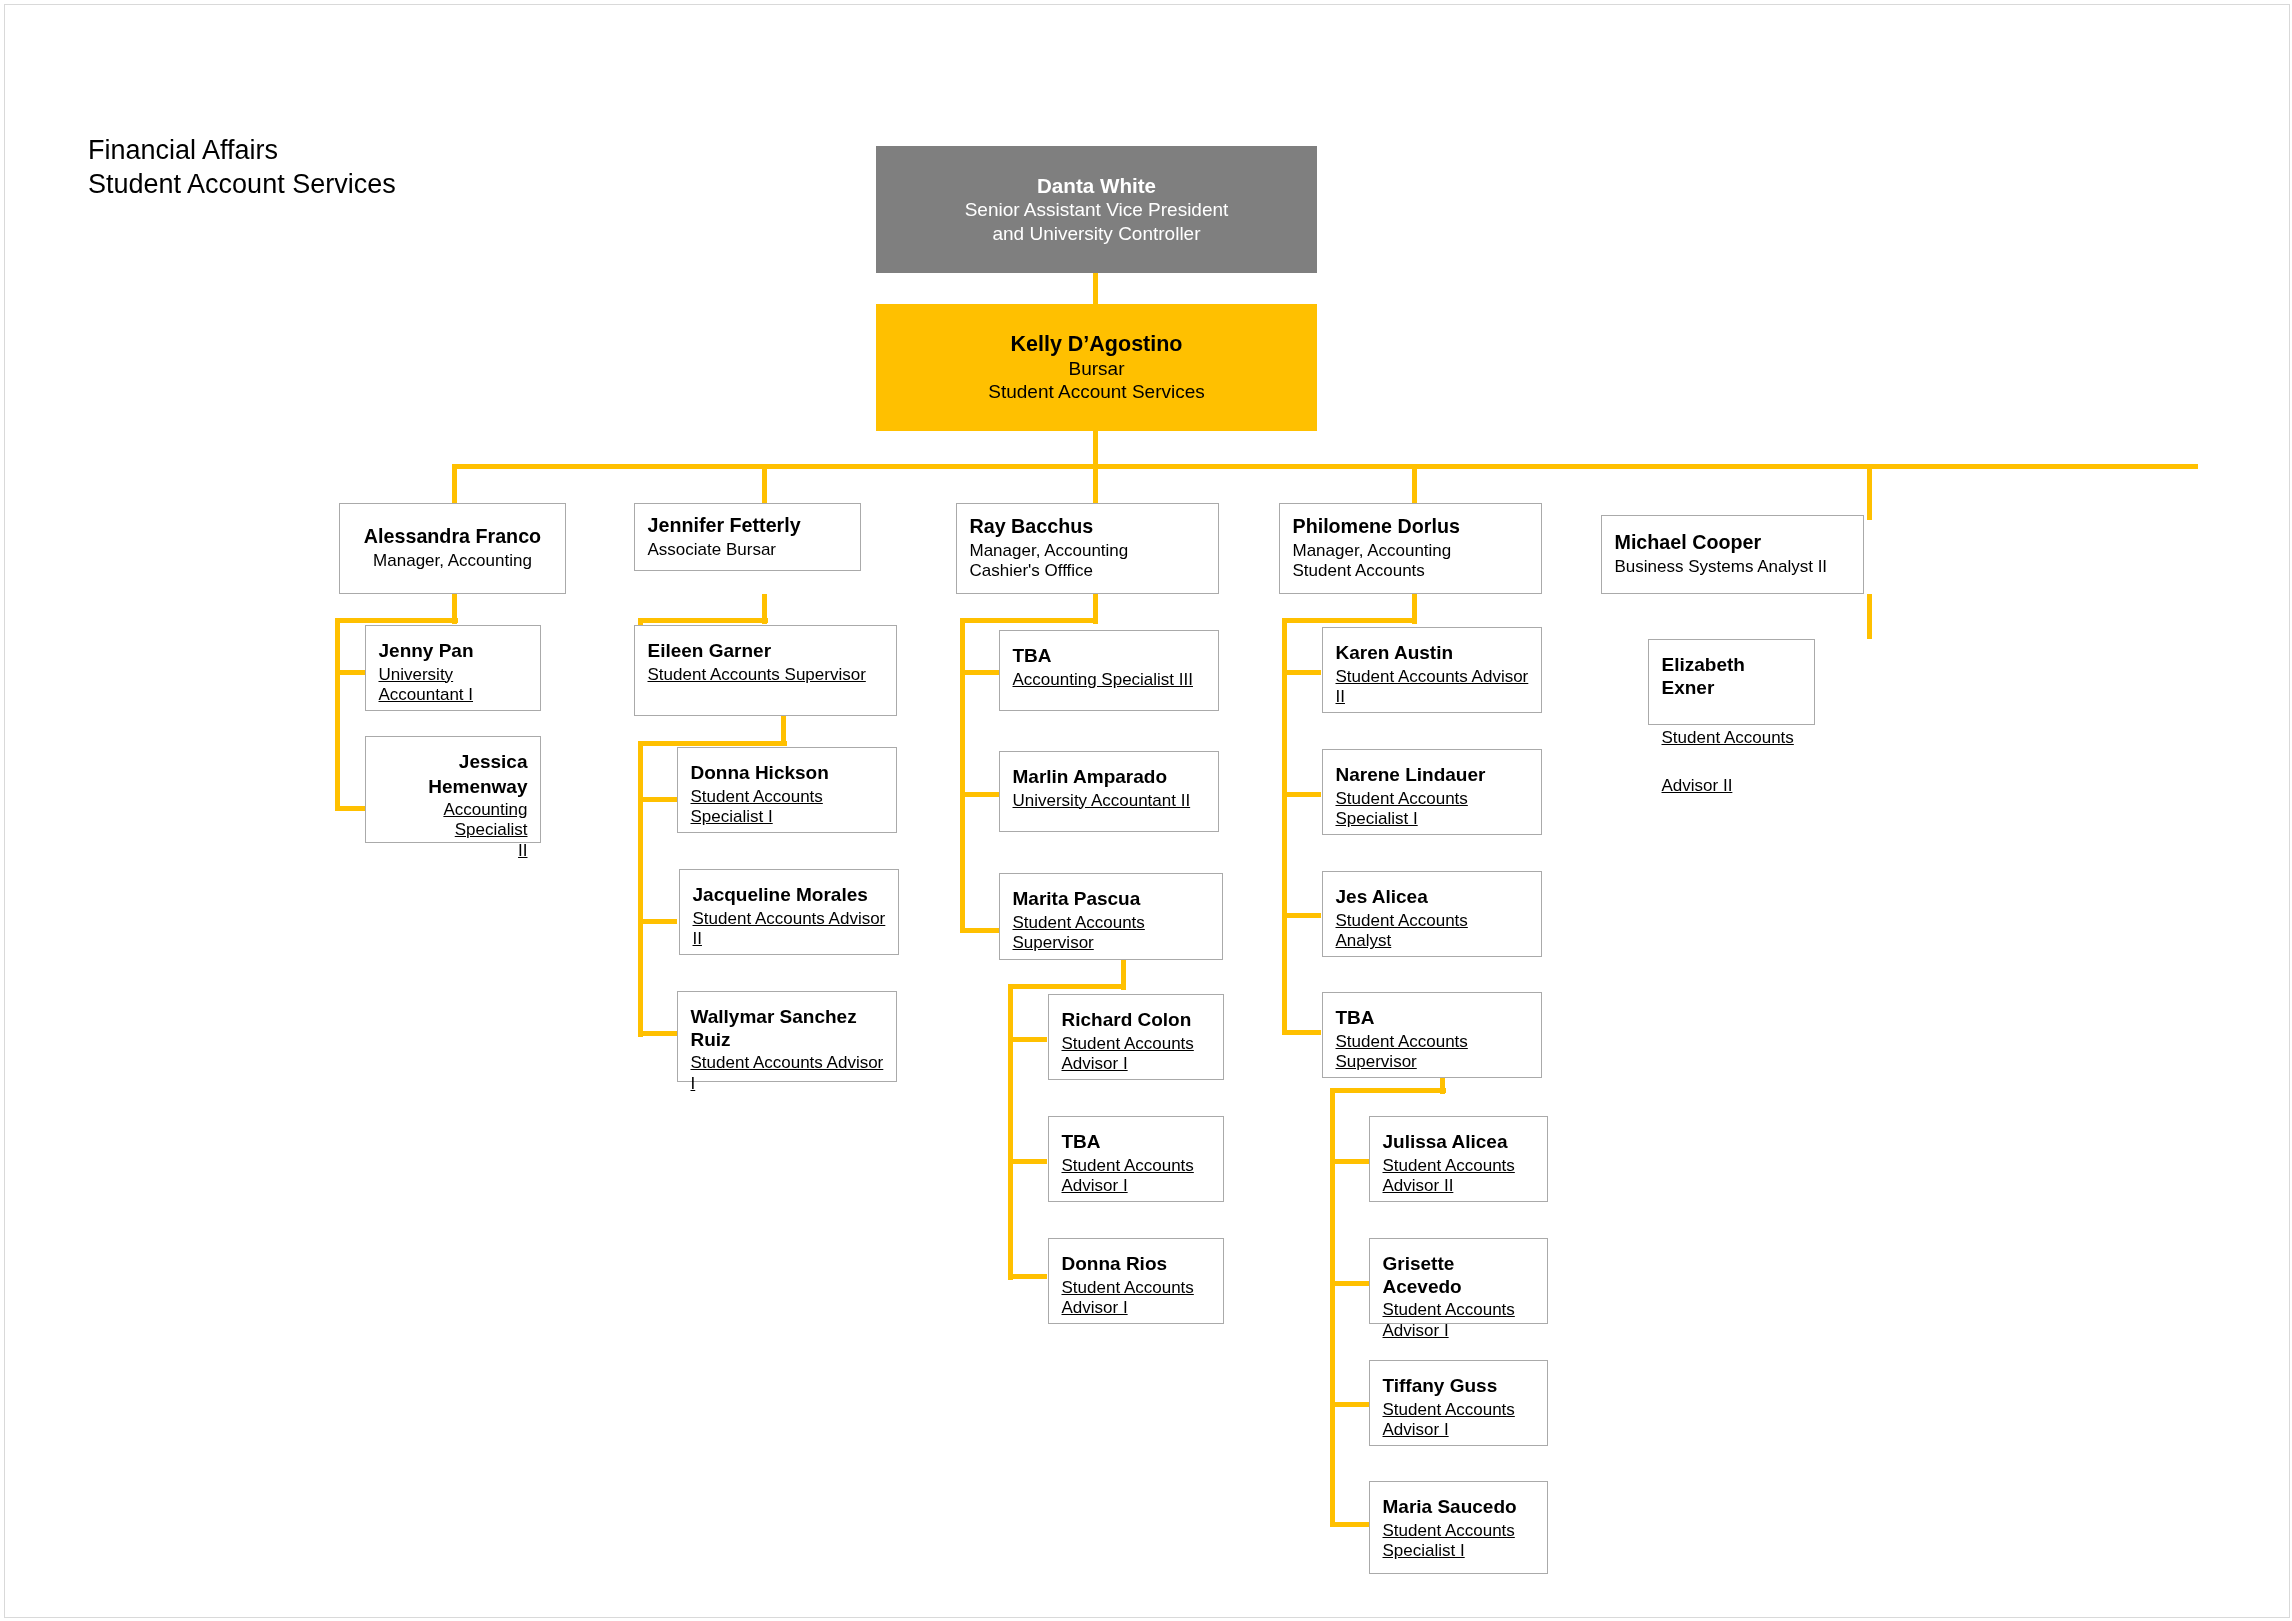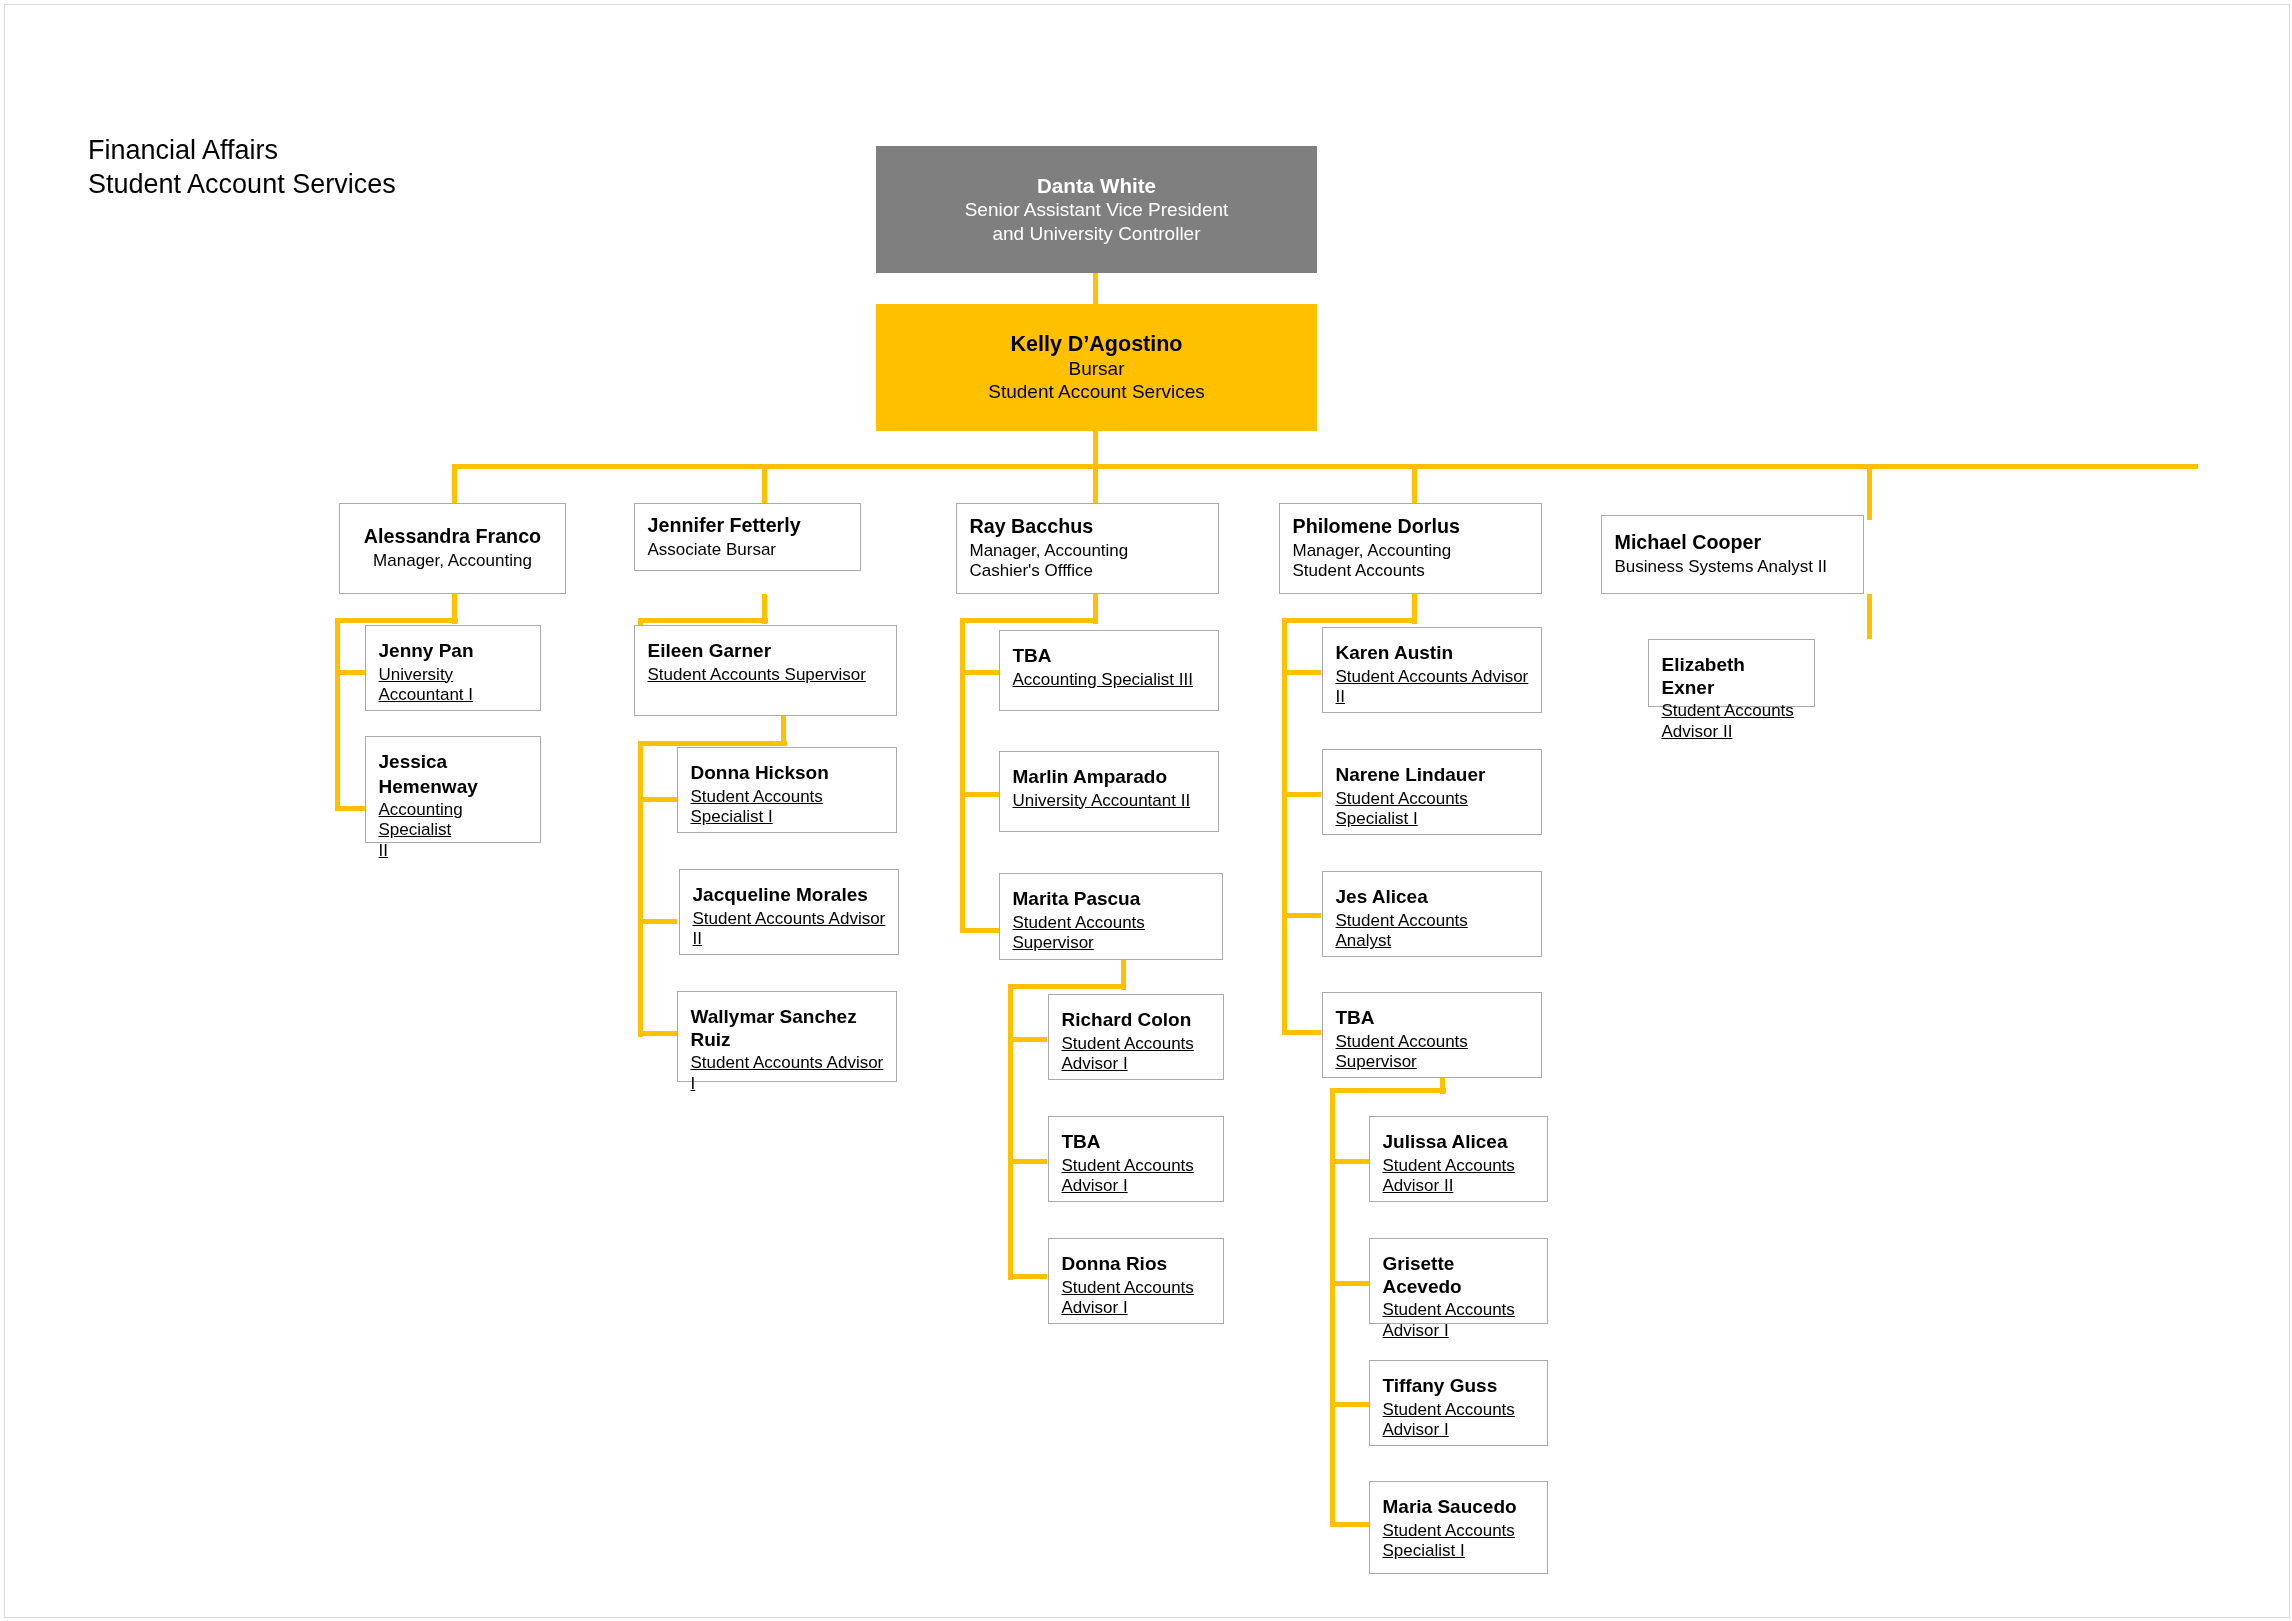--- a/index.html
+++ b/index.html
@@ -214,21 +214,21 @@
     <div class="nm">Michael Cooper</div>
     <div class="tt">Business Systems Analyst II</div>
   </div>
 
   <div class="node staff" style="left:365px; top:625px; width:176px; height:86px;">
     <div class="nm">Jenny Pan</div>
     <div class="tt">University</div>
     <div class="tt">Accountant I</div>
   </div>
 
-  <div class="node staff" style="left:365px; top:736px; width:176px; height:107px;">
+  <div class="node staff" style="left:365px; top:736px; width:176px; height:107px;text-align:right;">
     <div class="nm">Jessica</div>
     <div class="nm">Hemenway</div>
     <div class="tt">Accounting Specialist</div>
     <div class="tt">II</div>
   </div>
 
   <div class="node staff" style="left:634px; top:625px; width:263px; height:91px;">
     <div class="nm">Eileen Garner</div>
     <div class="tt">Student Accounts Supervisor</div>
   </div>
@@ -326,20 +326,20 @@
     <div class="tt">Student Accounts</div>
     <div class="tt">Advisor I</div>
   </div>
 
   <div class="node staff" style="left:1369px; top:1481px; width:179px; height:93px;">
     <div class="nm">Maria Saucedo</div>
     <div class="tt">Student Accounts</div>
     <div class="tt">Specialist I</div>
   </div>
 
-  <div class="node staff" style="left:1648px; top:639px; width:167px; height:68px;">
+  <div class="node staff" style="left:1648px; top:639px; width:167px; height:86px;gap:27px;">
     <div class="nm">Elizabeth Exner</div>
     <div class="tt">Student Accounts</div>
     <div class="tt">Advisor II</div>
   </div>
 
 </div>
 
 
 </body></html>

